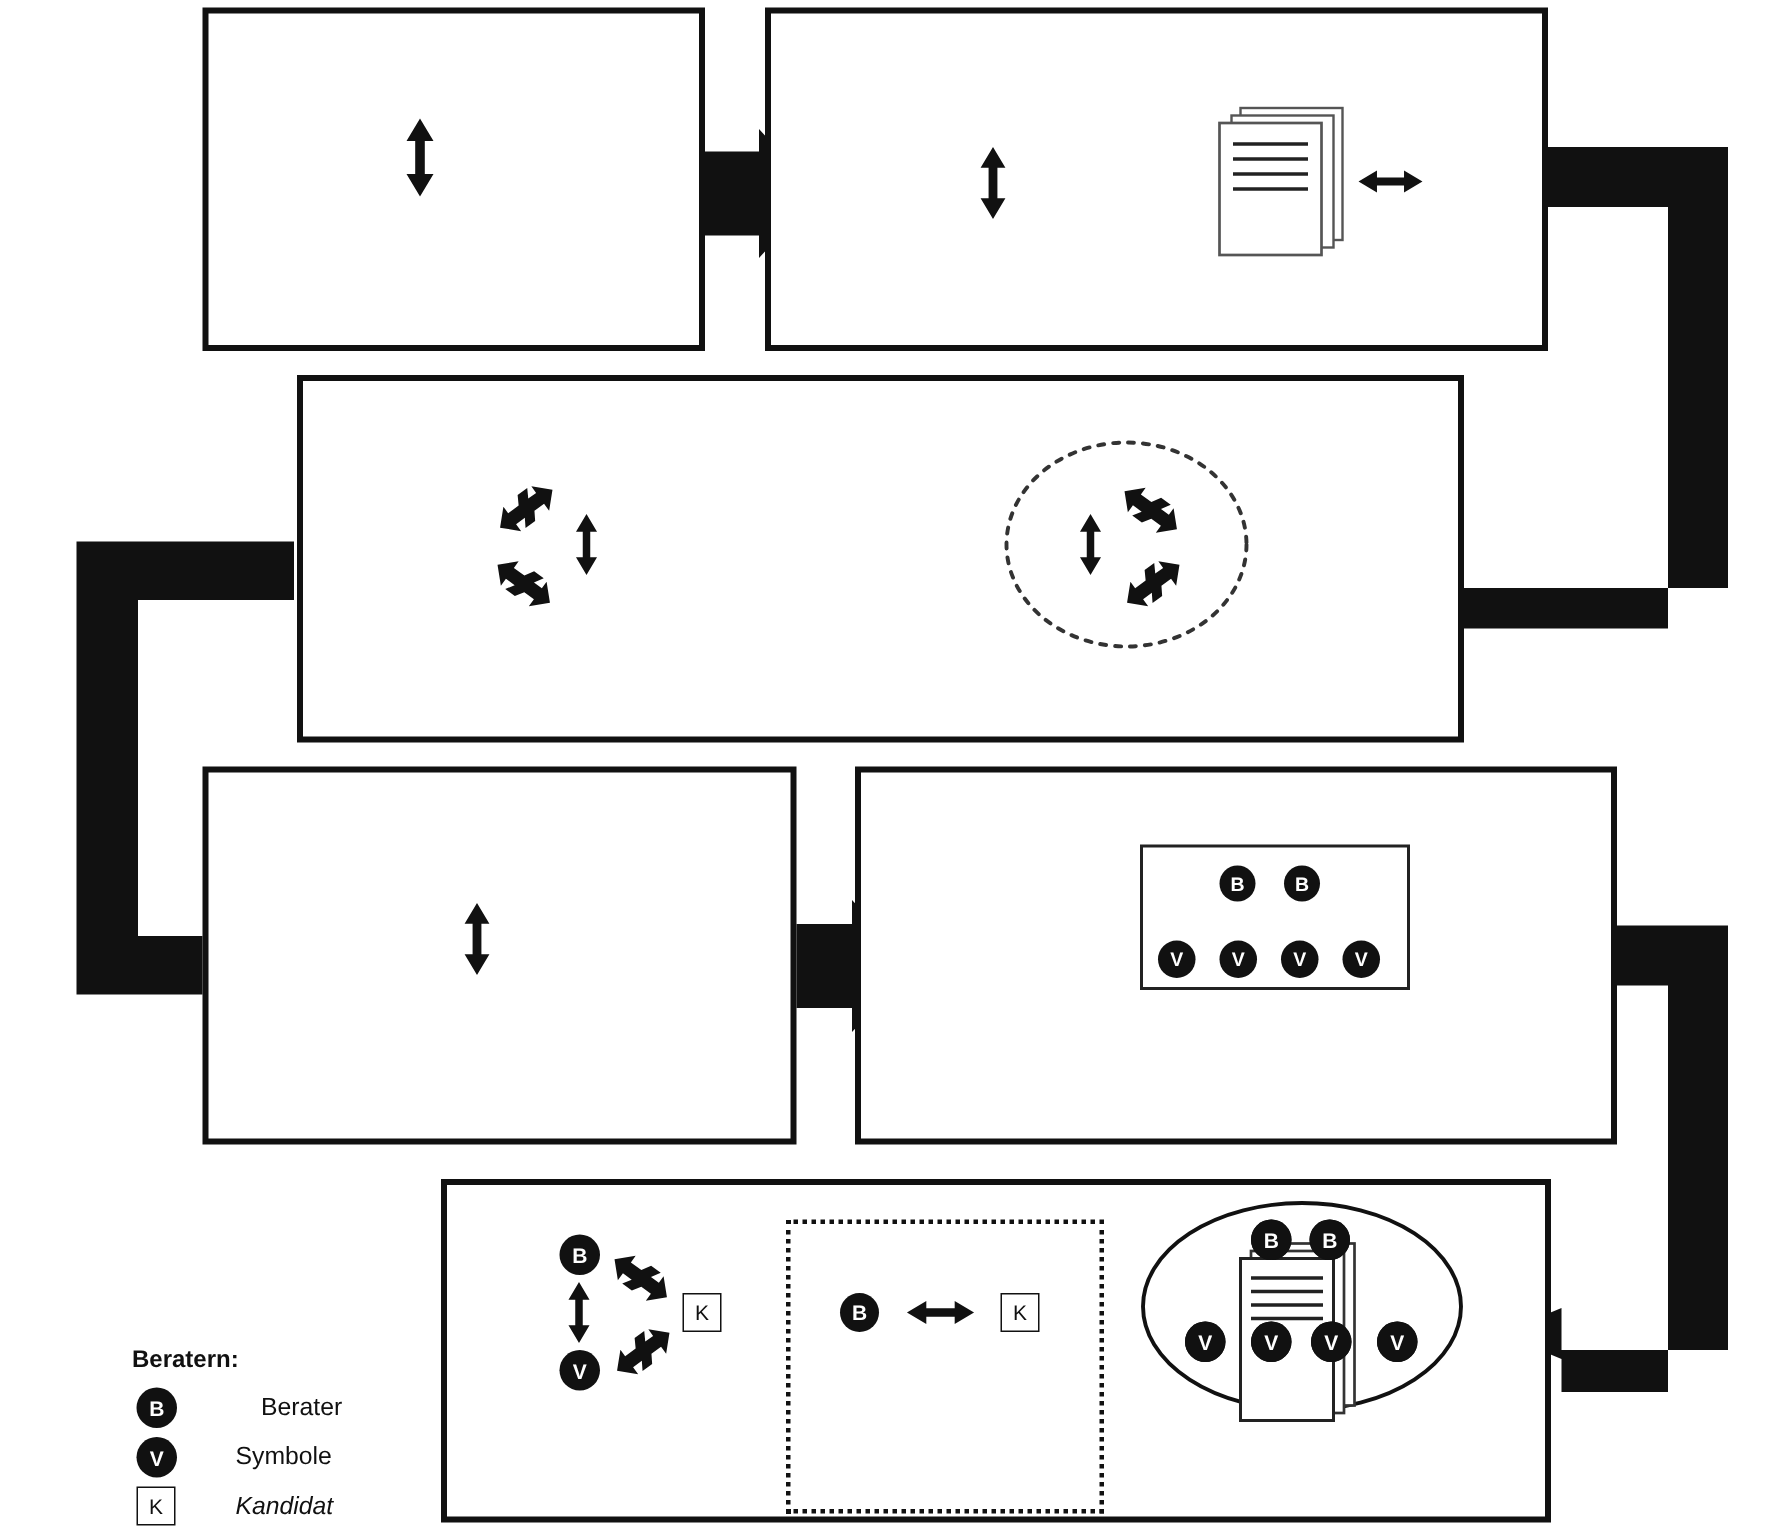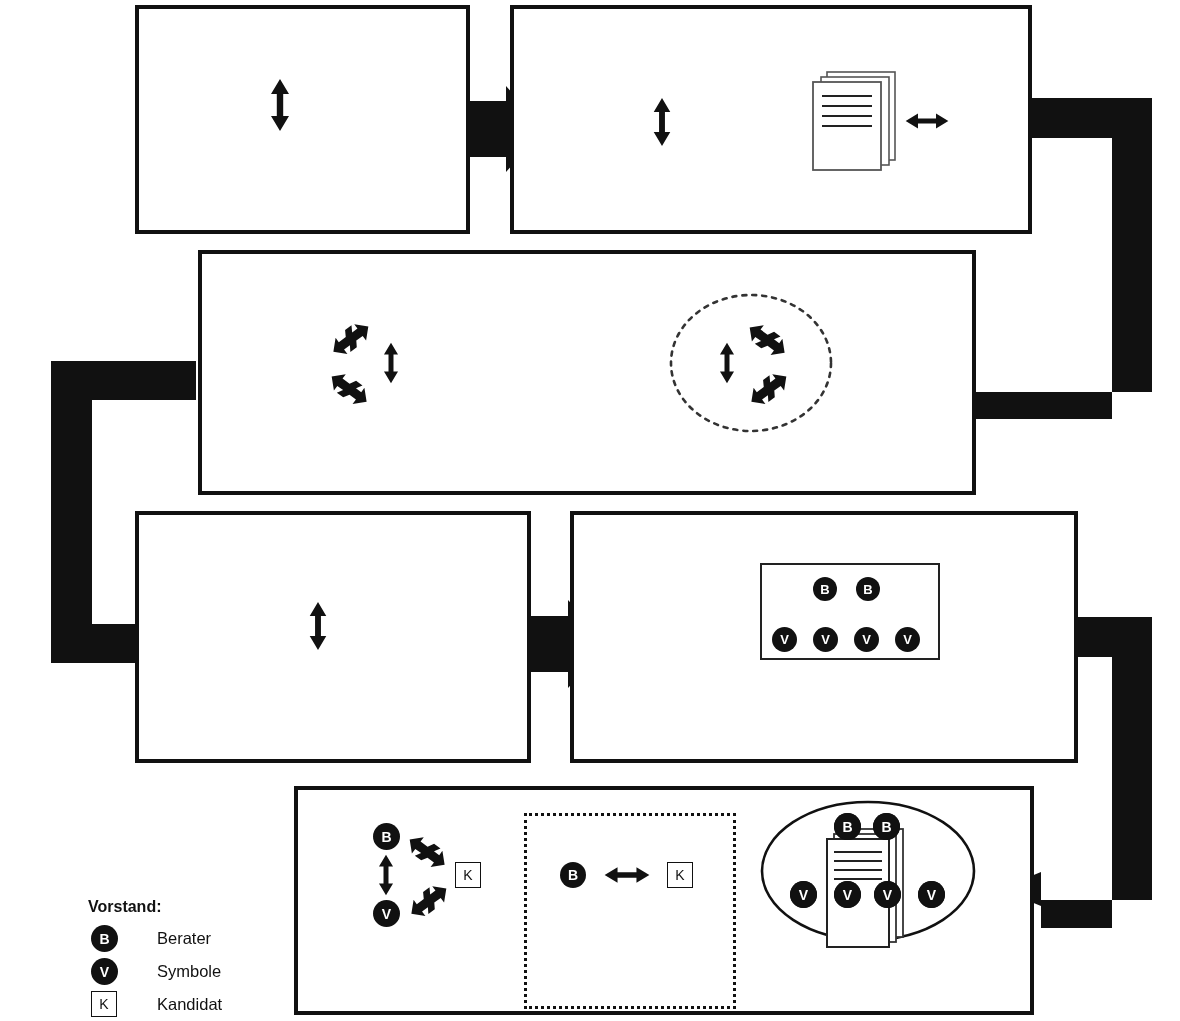--- a/index.html
+++ b/index.html
@@ -188,30 +188,30 @@
 
   <div class="caption cap-l" style="left:531px;top:916px;width:200px;"><b>6b)</b><span> optional:</span></div>
   <div class="caption" style="left:531px;top:936px;width:198px;text-align:center;font-weight:bold;">Nachgespräch für</div>
   <div class="caption" style="left:531px;top:957px;width:198px;text-align:center;font-weight:bold;">jeden Kandidaten</div>
   <div class="caption" style="left:531px;top:978px;width:198px;text-align:center;">mit einem Berater</div>
 
   <div class="caption cap-l" style="left:762px;top:936px;width:250px;"><b>6c) </b><b>Verfahrensreview</b><span> der</span></div>
   <div class="caption cap-l" style="left:790px;top:957px;width:250px;">beteiligten Vorstände</div>
   <div class="caption cap-l" style="left:790px;top:978px;width:250px;">mit den Beratern</div>
 
-  <div class="legend-title" style="left:88px;top:898px;">Vorstand:</div>
+  <div class="legend-title" style="left:88px;top:898px;">Beratern:</div>
 
   <div class="sym circ" style="left:91px;top:925px;width:27px;height:27px;font-size:14px;">B</div>
-  <div class="legend-label" style="left:157px;top:929px;">Berater</div>
+  <div class="legend-label" style="left:174px;top:929px;">Berater</div>
 
   <div class="sym circ" style="left:91px;top:958px;width:27px;height:27px;font-size:14px;">V</div>
   <div class="legend-label" style="left:157px;top:962px;">Symbole</div>
 
   <div class="sym sq" style="left:91px;top:991px;width:26px;height:26px;font-size:14px;">K</div>
-  <div class="legend-label" style="left:157px;top:995px;">Kandidat</div>
+  <div class="legend-label" style="left:157px;top:995px;font-style:italic;">Kandidat</div>
 
   <svg class="layer glyph" viewBox="0 0 1180 1021">
     <defs>
 
       <g id="vda">
         <path d="M 0 -26 L 9 -11 L 3.2 -11 L 3.2 11 L 9 11 L 0 26 L -9 11 L -3.2 11 L -3.2 -11 L -9 -11 Z" fill="#111111"></path>
       </g>
 
       <g id="hda">
         <path d="M -26 0 L -11 -9 L -11 -3.2 L 11 -3.2 L 11 -9 L 26 0 L 11 9 L 11 3.2 L -11 3.2 L -11 9 Z" fill="#111111"></path>

